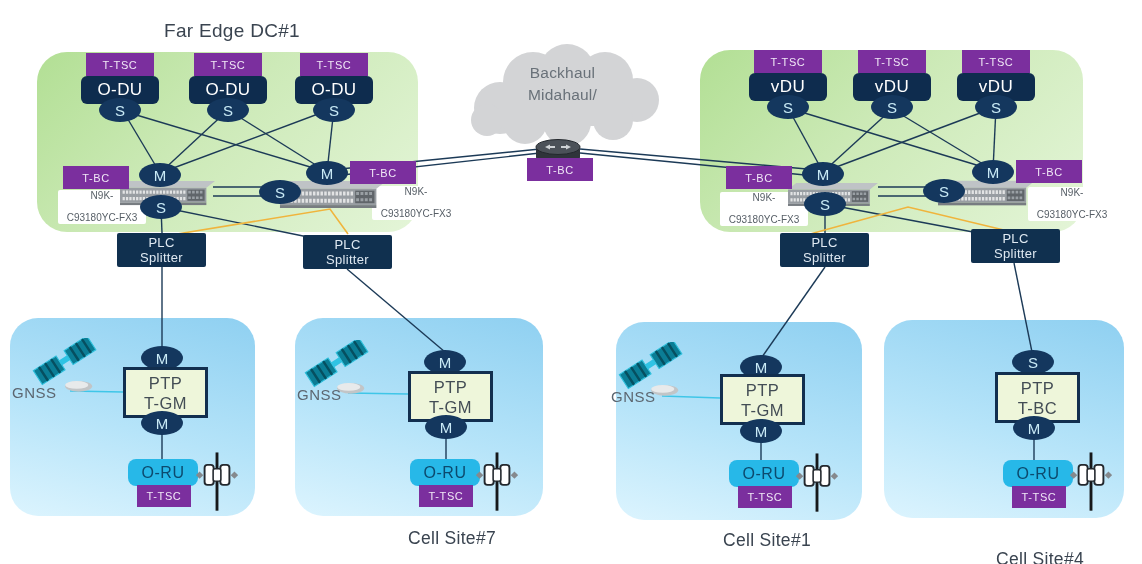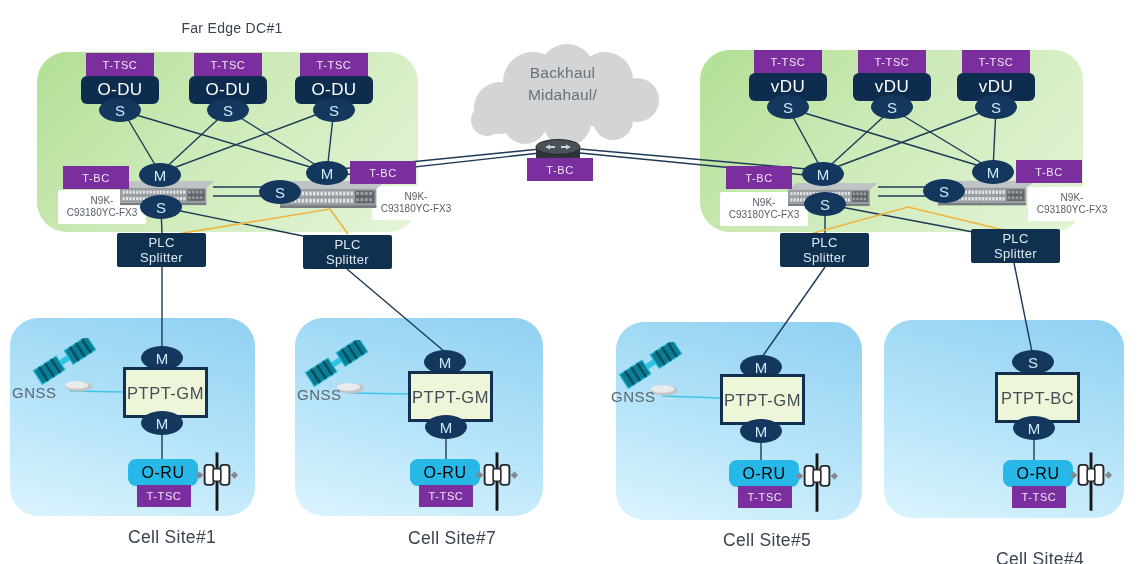--- a/index.html
+++ b/index.html
@@ -8,35 +8,35 @@
     --linkcyan:#3fc6e8; --green1:#b2df94; --green2:#e4f5d8;
     --blue1:#8fd0f1; --blue2:#dcf4fe; --ink:#3a4450;
   }
   *{margin:0;padding:0;box-sizing:border-box}
   html,body{width:1142px;height:564px;background:#fff;overflow:hidden;
     font-family:"Liberation Sans","DejaVu Sans",sans-serif}
   .stage{position:relative;width:1142px;height:564px}
   .abs{position:absolute}
   .panel-green{background:linear-gradient(135deg,var(--green1) 0%,#cdeab8 45%,var(--green2) 100%);border-radius:30px}
   .panel-blue{background:linear-gradient(195deg,var(--blue1) 0%,#b6e4f9 55%,var(--blue2) 100%);border-radius:28px}
-  .title{font-size:14px;color:var(--ink);text-align:center;letter-spacing:.3px}
+  .title{font-size:19px;color:var(--ink);text-align:center;letter-spacing:.3px}
   .sitelabel{font-size:17.5px;color:var(--ink);text-align:center;letter-spacing:.3px}
   .tag{background:var(--purple);color:#f0e7f6;font-size:11px;letter-spacing:.6px;
        display:flex;align-items:center;justify-content:center}
   .navybox{background:var(--navy);color:#fff;border-radius:6px;
        display:flex;align-items:center;justify-content:center;font-size:17px;letter-spacing:.4px}
   .ell{width:42px;height:24px;border-radius:50%;background:var(--ellnavy);color:#c9eaf6;
        font-size:15px;display:flex;align-items:center;justify-content:center}
   .plc{background:#10304f;color:#dfe9f2;font-size:13px;line-height:15px;text-align:center;
        display:flex;flex-direction:column;align-items:center;justify-content:center;border-radius:2px;letter-spacing:.3px}
   .card{background:#fff;color:#565e66;font-size:10px;line-height:12px;text-align:center;
-       display:flex;flex-direction:column;align-items:center;justify-content:center;border-radius:2px}
+       display:flex;flex-direction:column;align-items:center;justify-content:space-between;border-radius:2px}
   .ptp{background:var(--ptpbg);border:3px solid #122f4f;color:#434d55;font-size:16.5px;line-height:20px;
-       text-align:center;display:flex;flex-direction:row;align-items:center;justify-content:center;letter-spacing:.5px}
-  .oru{background:var(--cyan);color:#000000;border-radius:8px;font-size:16px;letter-spacing:.5px;
+       text-align:center;display:flex;flex-direction:column;align-items:center;justify-content:center;letter-spacing:.5px}
+  .oru{background:var(--cyan);color:#0c4a6e;border-radius:8px;font-size:16px;letter-spacing:.5px;
        display:flex;align-items:center;justify-content:center}
   .gnss{font-size:15px;color:#5c6670;letter-spacing:.5px}
   .cloudtxt{font-size:15.5px;color:#697179;text-align:center;line-height:22px;letter-spacing:.2px}
   .unit{display:flex;flex-direction:column;align-items:center}
   .unit .tag{width:68px;height:23px}
   .unit .navybox{width:78px;height:28px}
   .unit .ell{margin-top:-6px}
   svg.lines{position:absolute;left:0;top:0;pointer-events:none}
   svg.lines line,svg.lines polyline{stroke:var(--line);stroke-width:1.4;fill:none}
   svg.lines .yl{stroke:var(--yellow);stroke-width:1.6}
@@ -275,21 +275,20 @@
   <div class="abs ptp" style="left:123px;top:367px;width:85px;height:51px">
     <div>PTP</div>
     <div>T-GM</div>
   </div>
   <div class="abs ell" style="left:141px;top:411px">M</div>
   <div class="abs oru" style="left:128px;top:459px;width:70px;height:27px">O-RU</div>
   <div class="abs tag" style="left:137px;top:485px;width:54px;height:22px">T-TSC</div>
   <svg class="abs" style="left:196px;top:452px" width="42" height="62">
       <use href="#ant"></use>
     </svg>
-  <div class="abs sitelabel" style="left:72px;top:527px;width:200px">Cell Site#1</div>
 
   <svg class="abs" style="left:300px;top:340px" width="82" height="58">
       <use href="#sat"></use>
     </svg>
   <div class="abs gnss" style="left:297px;top:386px">GNSS</div>
   <div class="abs ell" style="left:424px;top:350px">M</div>
   <div class="abs ptp" style="left:408px;top:371px;width:85px;height:51px">
     <div>PTP</div>
     <div>T-GM</div>
   </div>
@@ -309,21 +308,21 @@
   <div class="abs ptp" style="left:720px;top:374px;width:85px;height:51px">
     <div>PTP</div>
     <div>T-GM</div>
   </div>
   <div class="abs ell" style="left:740px;top:419px">M</div>
   <div class="abs oru" style="left:729px;top:460px;width:70px;height:27px">O-RU</div>
   <div class="abs tag" style="left:738px;top:486px;width:54px;height:22px">T-TSC</div>
   <svg class="abs" style="left:796px;top:453px" width="42" height="62">
       <use href="#ant"></use>
     </svg>
-  <div class="abs sitelabel" style="left:667px;top:530px;width:200px">Cell Site#5</div>
+  <div class="abs sitelabel" style="left:667px;top:530px;width:200px">Cell Site#1</div>
 
   <div class="abs ell" style="left:1012px;top:350px">S</div>
   <div class="abs ptp" style="left:995px;top:372px;width:85px;height:51px">
     <div>PTP</div>
     <div>T-BC</div>
   </div>
   <div class="abs ell" style="left:1013px;top:416px">M</div>
   <div class="abs oru" style="left:1003px;top:460px;width:70px;height:27px">O-RU</div>
   <div class="abs tag" style="left:1012px;top:486px;width:54px;height:22px">T-TSC</div>
   <svg class="abs" style="left:1070px;top:452px" width="42" height="62">

